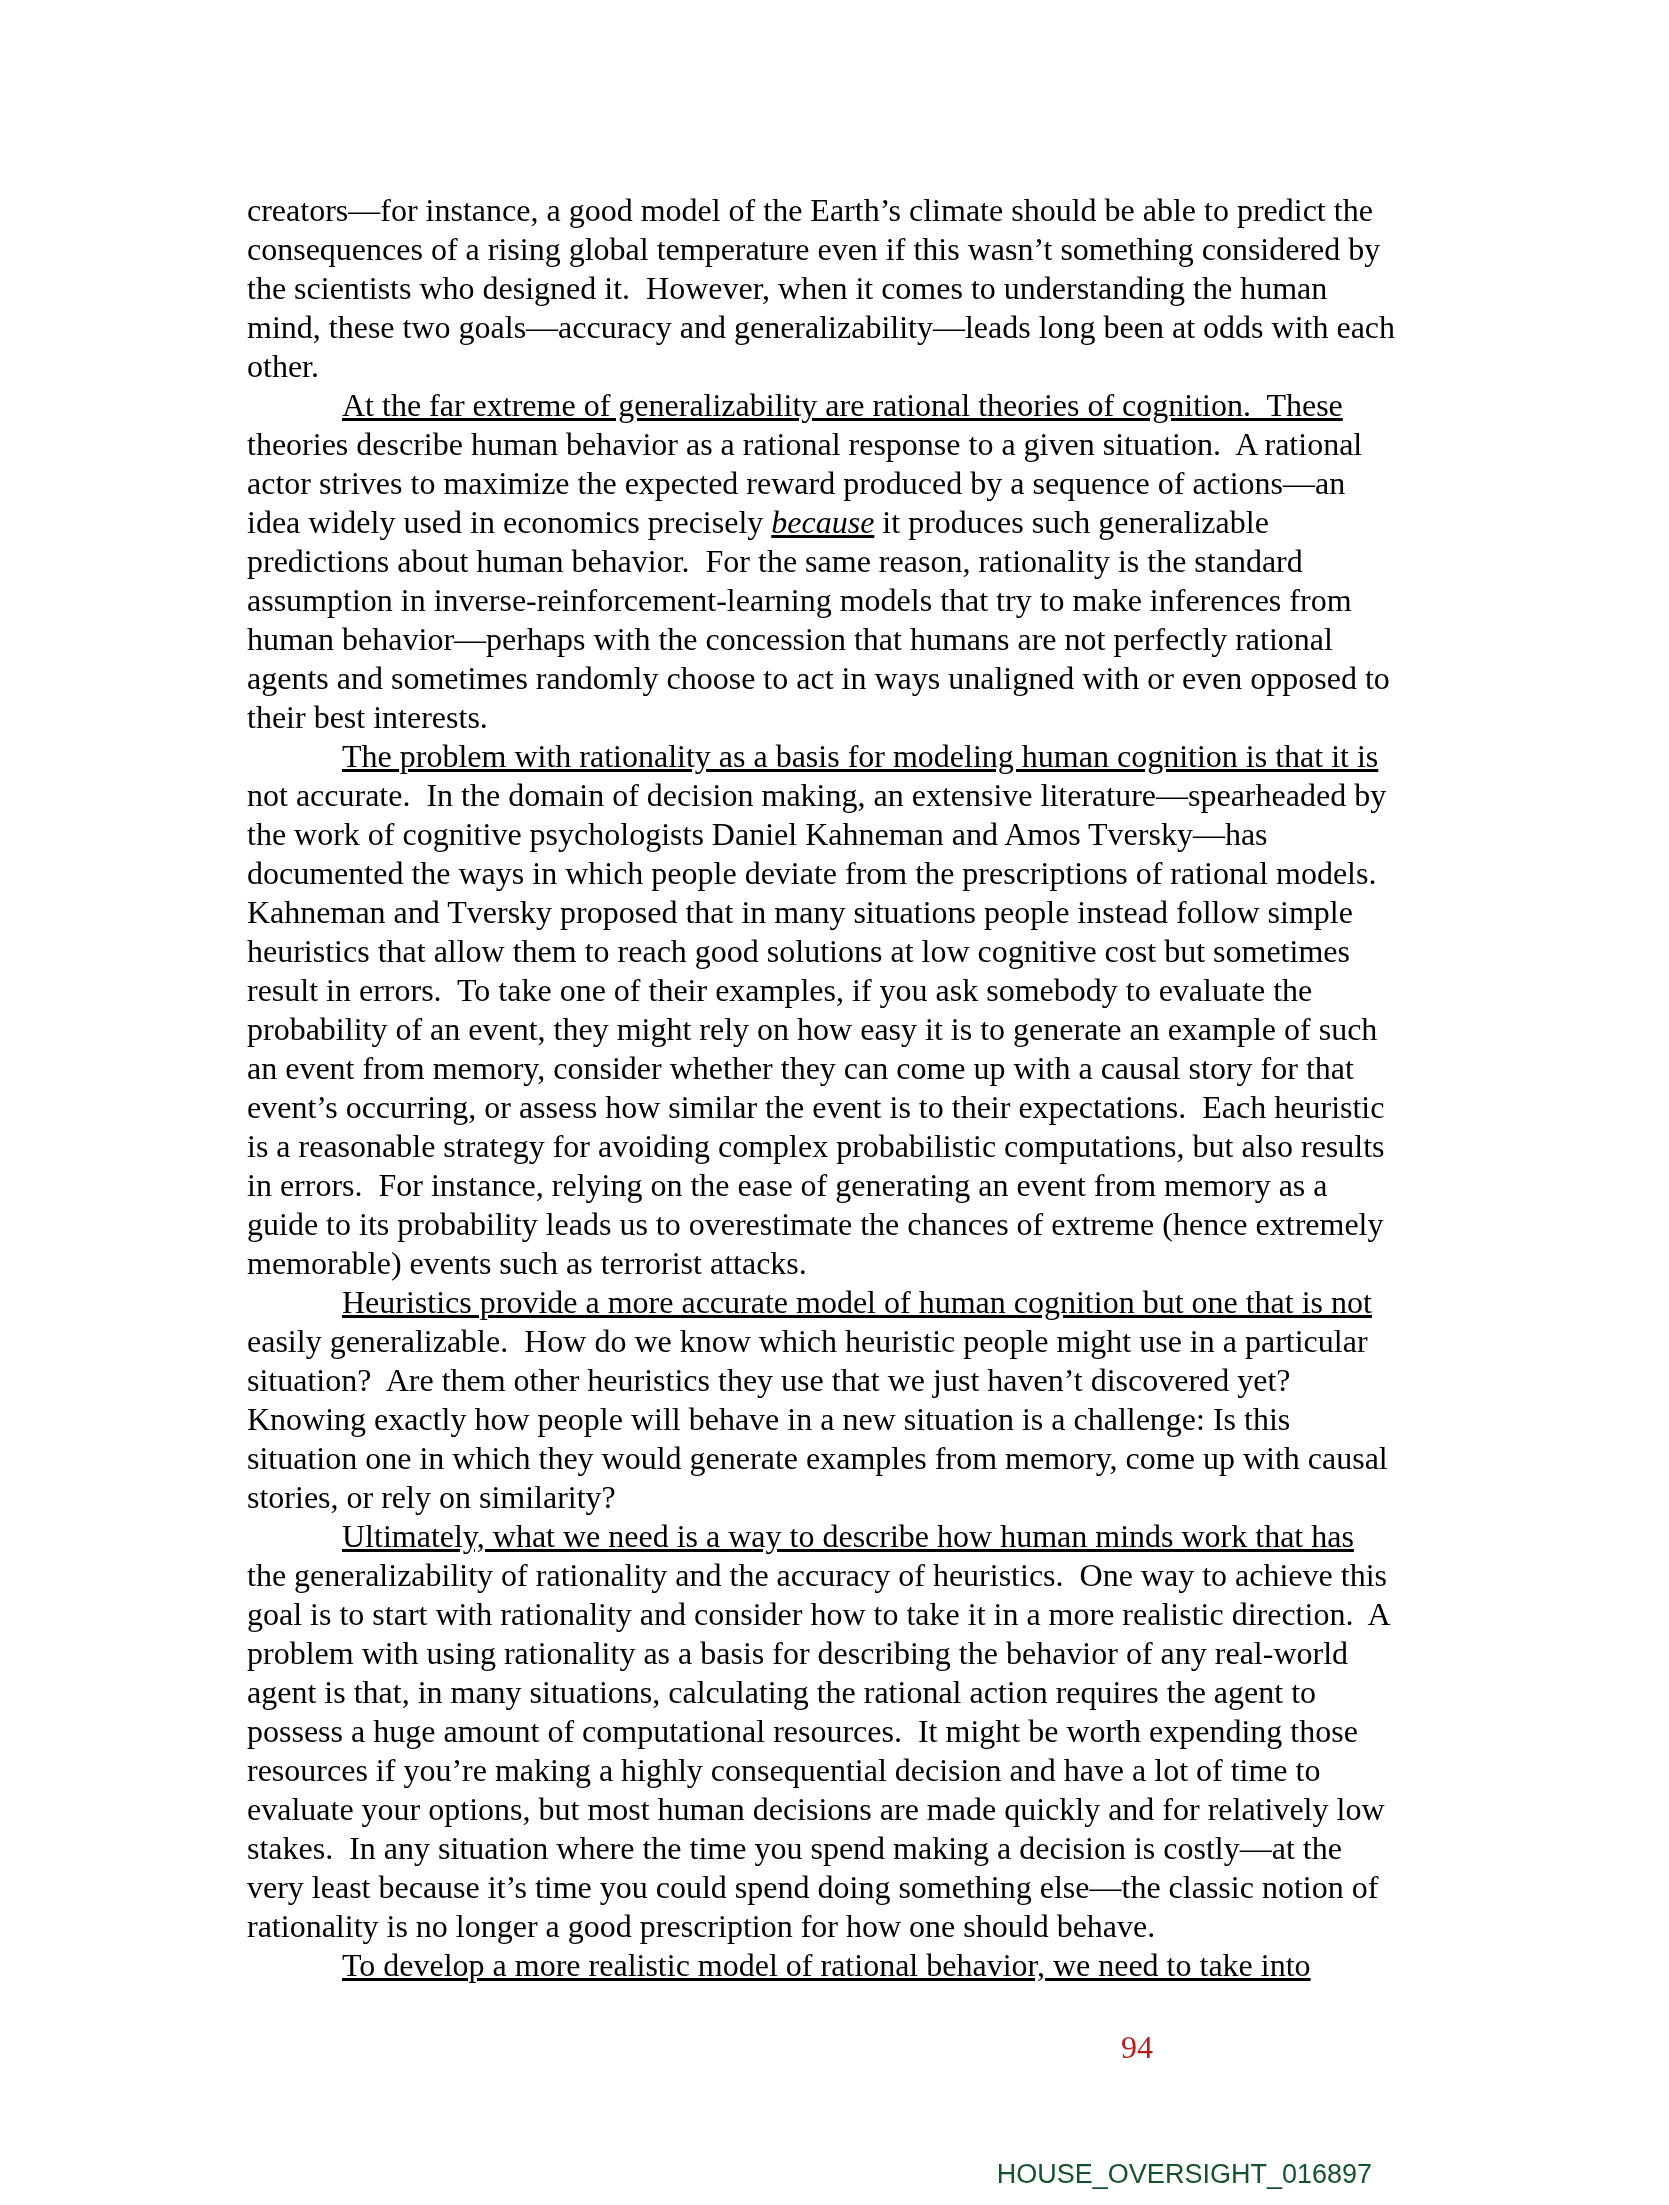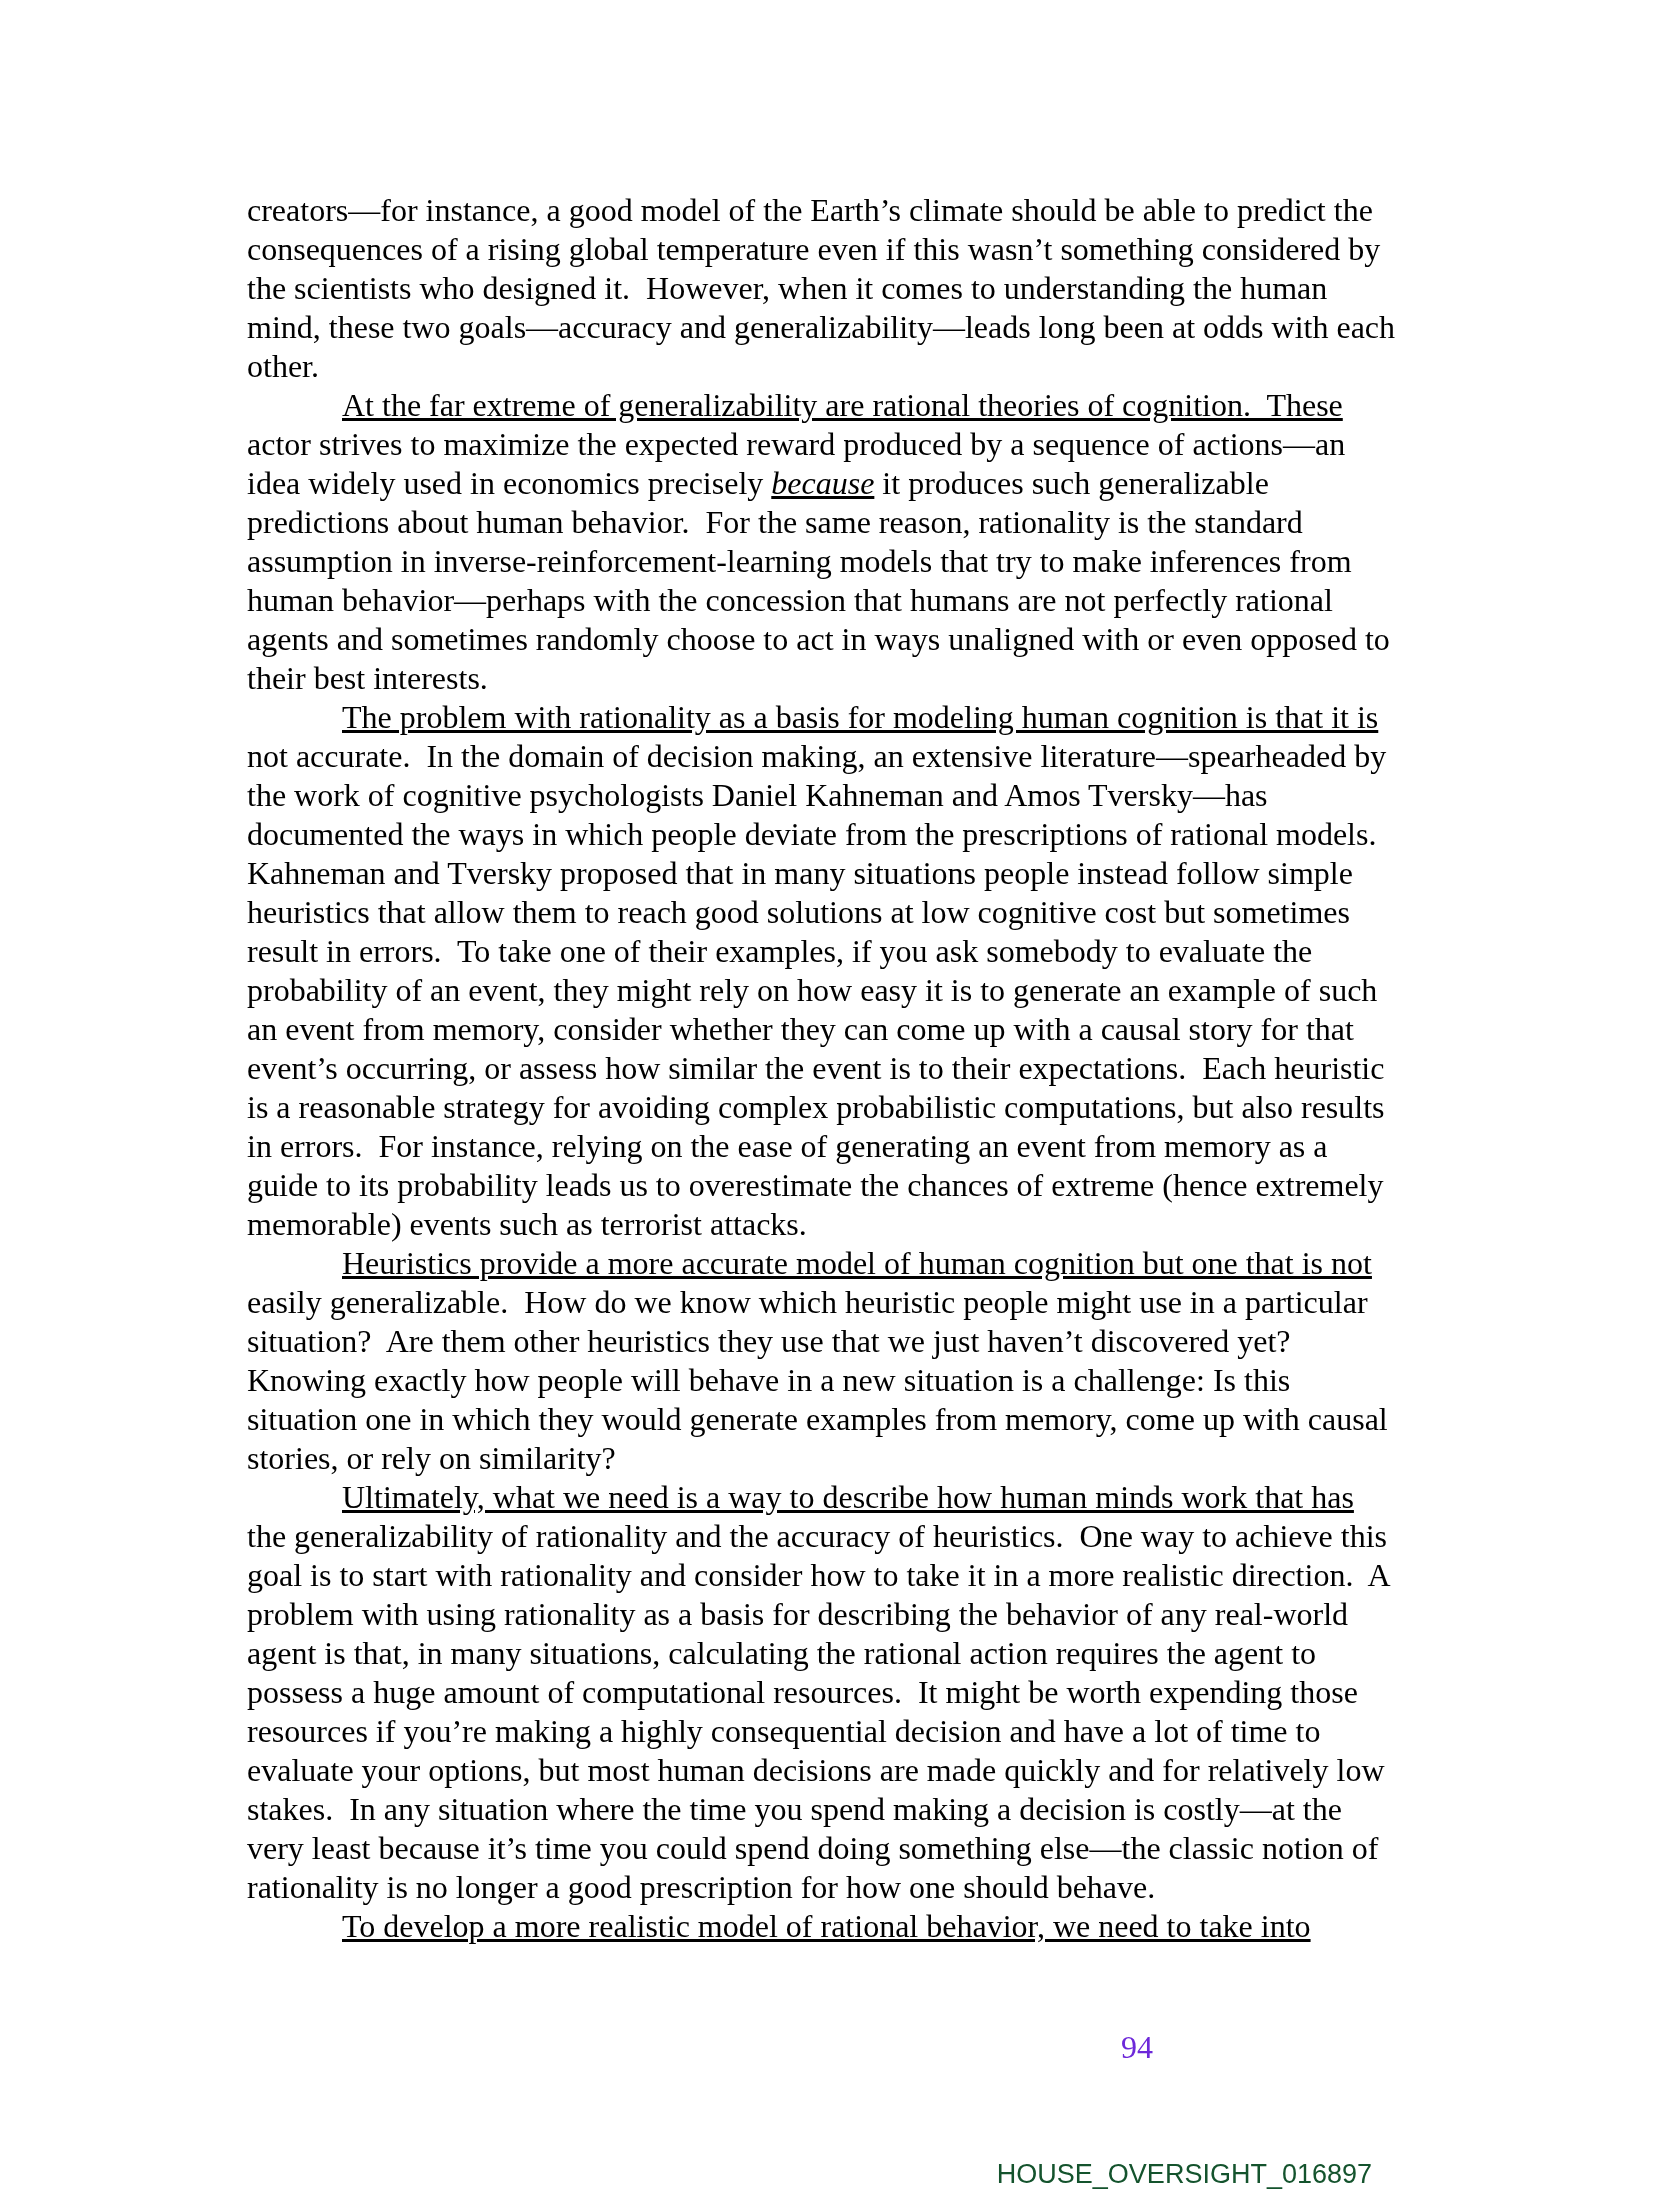--- a/index.html
+++ b/index.html
@@ -28,21 +28,21 @@
   }
   .line { white-space: pre; }
   .line.indent { padding-left: 95px; text-decoration: underline; }
   .line i { font-style: italic; text-decoration: underline; }
   .page-number {
     position: absolute;
     top: 2028px;
     right: 243px;
     font-size: 32px;
     line-height: 39px;
-    color: #6d28d9;
+    color: #b91c1c;
   }
   .bates-stamp {
     position: absolute;
     top: 2156px;
     right: 24px;
     font-family: "Liberation Sans", sans-serif;
     font-size: 27px;
     line-height: 37px;
     color: #14532d;
     letter-spacing: 0px;
@@ -54,20 +54,21 @@
 
 <div class="page">
 
   <div class="text-block">
       <div class="line">creators—for instance, a good model of the Earth’s climate should be able to predict the</div>
       <div class="line">consequences of a rising global temperature even if this wasn’t something considered by</div>
       <div class="line">the scientists who designed it.  However, when it comes to understanding the human</div>
       <div class="line">mind, these two goals—accuracy and generalizability—leads long been at odds with each</div>
       <div class="line">other.</div>
       <div class="line indent">At the far extreme of generalizability are rational theories of cognition.  These</div>
+      <div class="line">theories describe human behavior as a rational response to a given situation.  A rational</div>
       <div class="line">actor strives to maximize the expected reward produced by a sequence of actions—an</div>
       <div class="line">idea widely used in economics precisely <i>because</i> it produces such generalizable</div>
       <div class="line">predictions about human behavior.  For the same reason, rationality is the standard</div>
       <div class="line">assumption in inverse-reinforcement-learning models that try to make inferences from</div>
       <div class="line">human behavior—perhaps with the concession that humans are not perfectly rational</div>
       <div class="line">agents and sometimes randomly choose to act in ways unaligned with or even opposed to</div>
       <div class="line">their best interests.</div>
       <div class="line indent">The problem with rationality as a basis for modeling human cognition is that it is</div>
       <div class="line">not accurate.  In the domain of decision making, an extensive literature—spearheaded by</div>
       <div class="line">the work of cognitive psychologists Daniel Kahneman and Amos Tversky—has</div>

